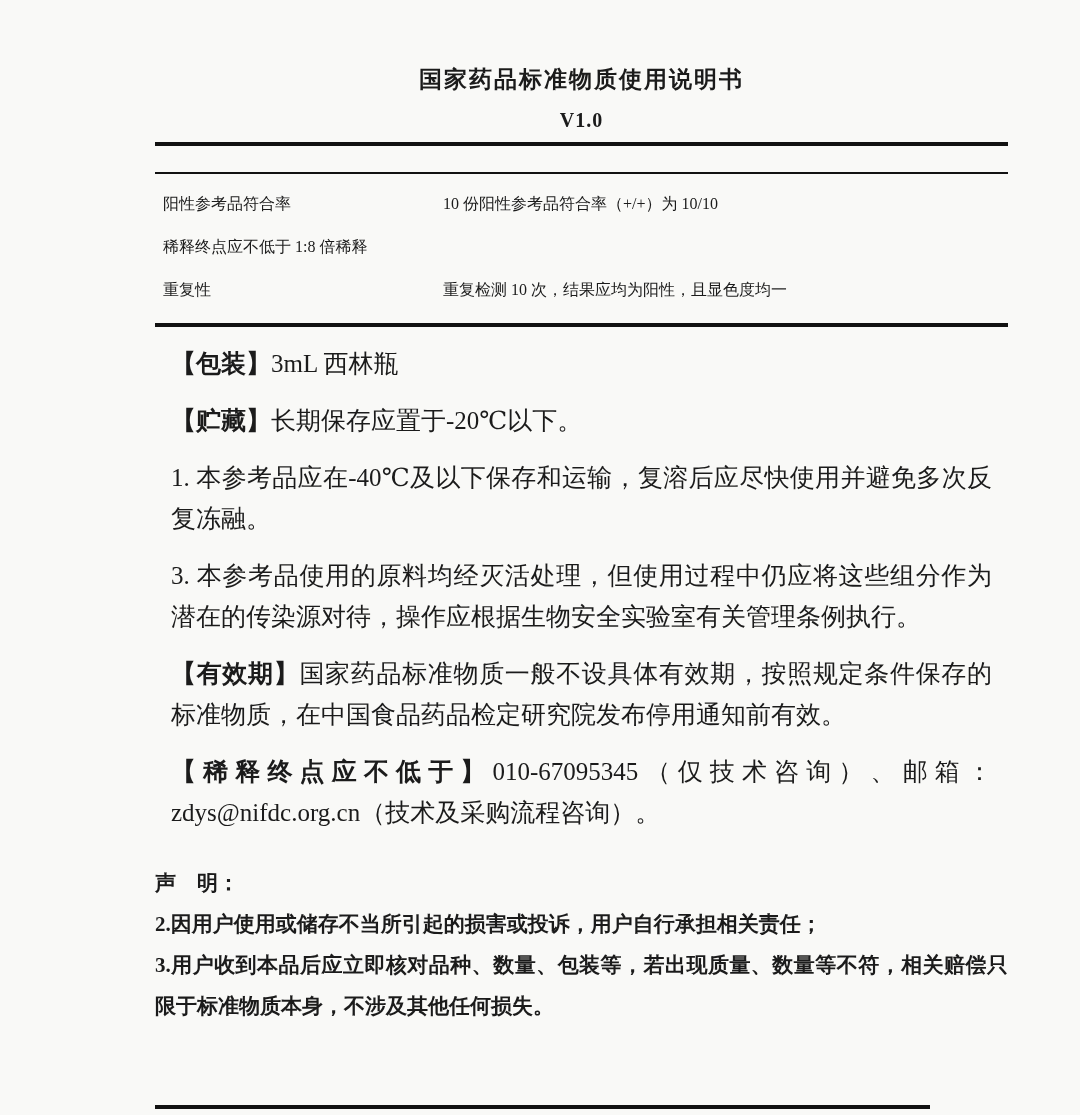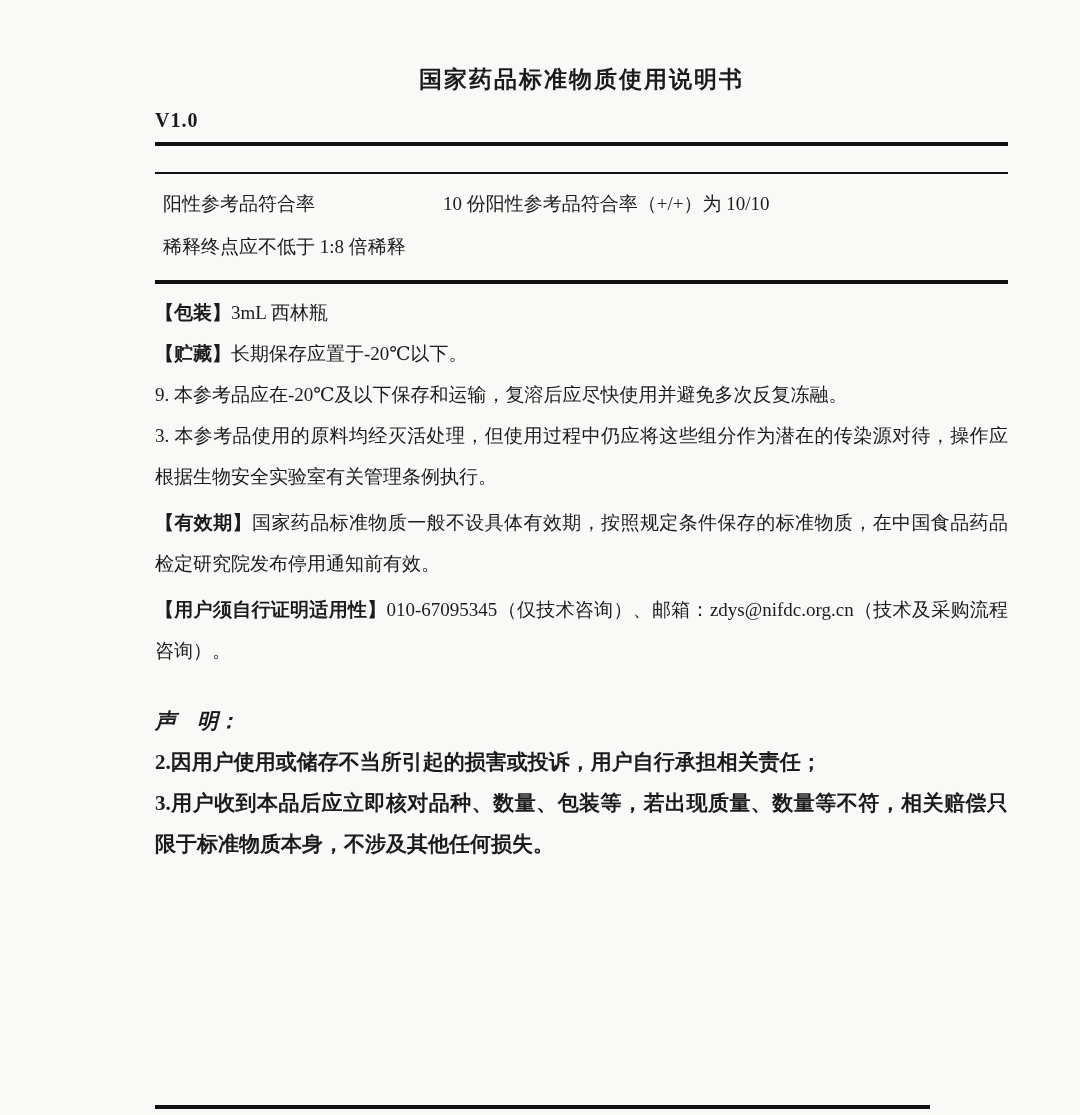--- a/index.html
+++ b/index.html
@@ -21,53 +21,52 @@
       margin: 0;
       font-size: 23px;
       font-weight: bold;
       text-align: center;
       letter-spacing: 2px;
     }
     .version {
       margin-top: 14px;
       font-size: 20px;
       font-weight: bold;
-      text-align: left;
+      text-align: center;
       letter-spacing: 1px;
     }
     .rule { background: #121212; border: none; }
     .rule.thick { height: 4px; }
     .rule.top { margin-top: 10px; }
     .spec {
       margin-top: 26px;
       border-top: 2px solid #121212;
       border-bottom: 4px solid #121212;
       padding: 8px 0 12px 8px;
     }
     .spec-row {
       display: grid;
       grid-template-columns: 280px 1fr;
-      font-size: 19px;
+      font-size: 16px;
       line-height: 43px;
     }
     .body-text { margin-top: 8px; }
     .para {
-      margin: 0;
-      font-size: 19px;
+      margin: 16px;
+      font-size: 25px;
       line-height: 41px;
       text-align: justify;
     }
     .para b { font-weight: bold; }
     .gap-sm { margin-top: 5px; }
     .statement-heading {
       margin-top: 30px;
       font-size: 21px;
       font-weight: bold;
       line-height: 41px;
-      font-style: italic;
     }
     .statement-item {
       margin: 0;
       font-size: 21px;
       font-weight: bold;
       line-height: 41px;
       text-align: justify;
     }
     .bottom-rule {
       position: absolute;
@@ -90,35 +89,39 @@
   <div class="rule thick top"></div>
 
   <div class="spec">
     <div class="spec-row">
       <div>阳性参考品符合率</div>
       <div>10 份阳性参考品符合率（+/+）为 10/10</div>
     </div>
     <div class="spec-row">
       <div>稀释终点应不低于 1:8 倍稀释</div>
     </div>
+    <div class="spec-row">
+      <div>重复性</div>
+      <div>重复检测 10 次，结果应均为阳性，且显色度均一</div>
+    </div>
   </div>
 
   <div class="body-text">
 
     <p class="para"><b>【包装】</b><span>3mL 西林瓶</span></p>
 
     <p class="para"><b>【贮藏】</b><span>长期保存应置于-20℃以下。</span></p>
 
 
-    <p class="para">9. 本参考品应在-20℃及以下保存和运输，复溶后应尽快使用并避免多次反复冻融。</p>
+    <p class="para">1. 本参考品应在-40℃及以下保存和运输，复溶后应尽快使用并避免多次反复冻融。</p>
     <p class="para">3. 本参考品使用的原料均经灭活处理，但使用过程中仍应将这些组分作为潜在的传染源对待，操作应根据生物安全实验室有关管理条例执行。</p>
 
     <p class="para gap-sm"><b>【有效期】</b><span>国家药品标准物质一般不设具体有效期，按照规定条件保存的标准物质，在中国食品药品检定研究院发布停用通知前有效。</span></p>
 
-    <p class="para gap-sm"><b>【用户须自行证明适用性】</b><span>010-67095345（仅技术咨询）、邮箱：zdys@nifdc.org.cn（技术及采购流程咨询）。</span></p>
+    <p class="para gap-sm"><b>【稀释终点应不低于】</b><span>010-67095345（仅技术咨询）、邮箱：zdys@nifdc.org.cn（技术及采购流程咨询）。</span></p>
 
     <div class="statement-heading">声　明：</div>
 
     <p class="statement-item">2.因用户使用或储存不当所引起的损害或投诉，用户自行承担相关责任；</p>
     <p class="statement-item">3.用户收到本品后应立即核对品种、数量、包装等，若出现质量、数量等不符，相关赔偿只限于标准物质本身，不涉及其他任何损失。</p>
 
   </div>
 
   <div class="bottom-rule"></div>
 

